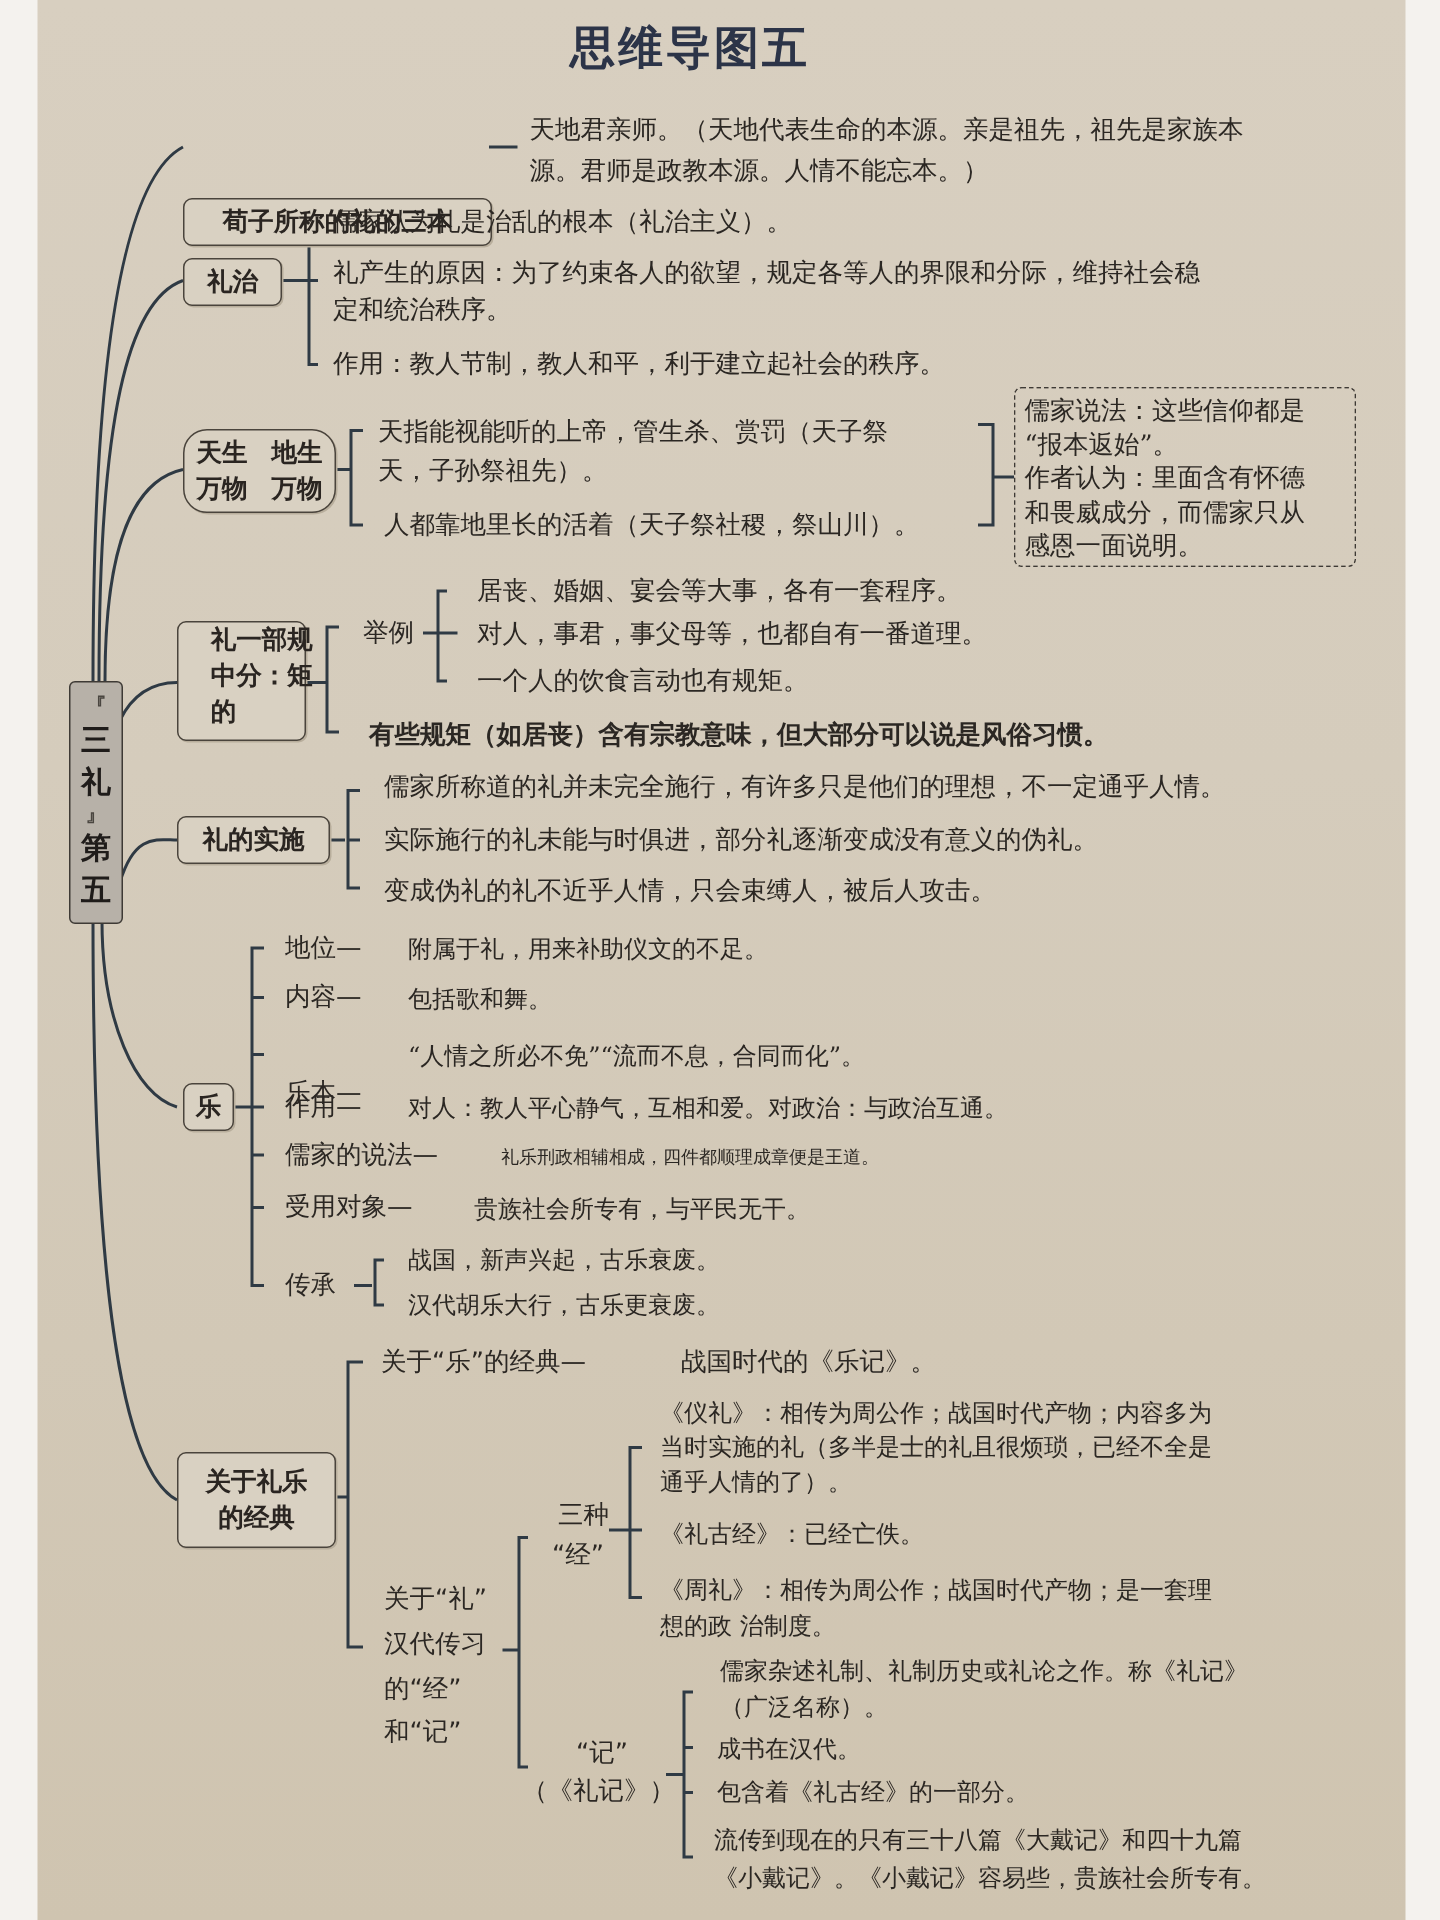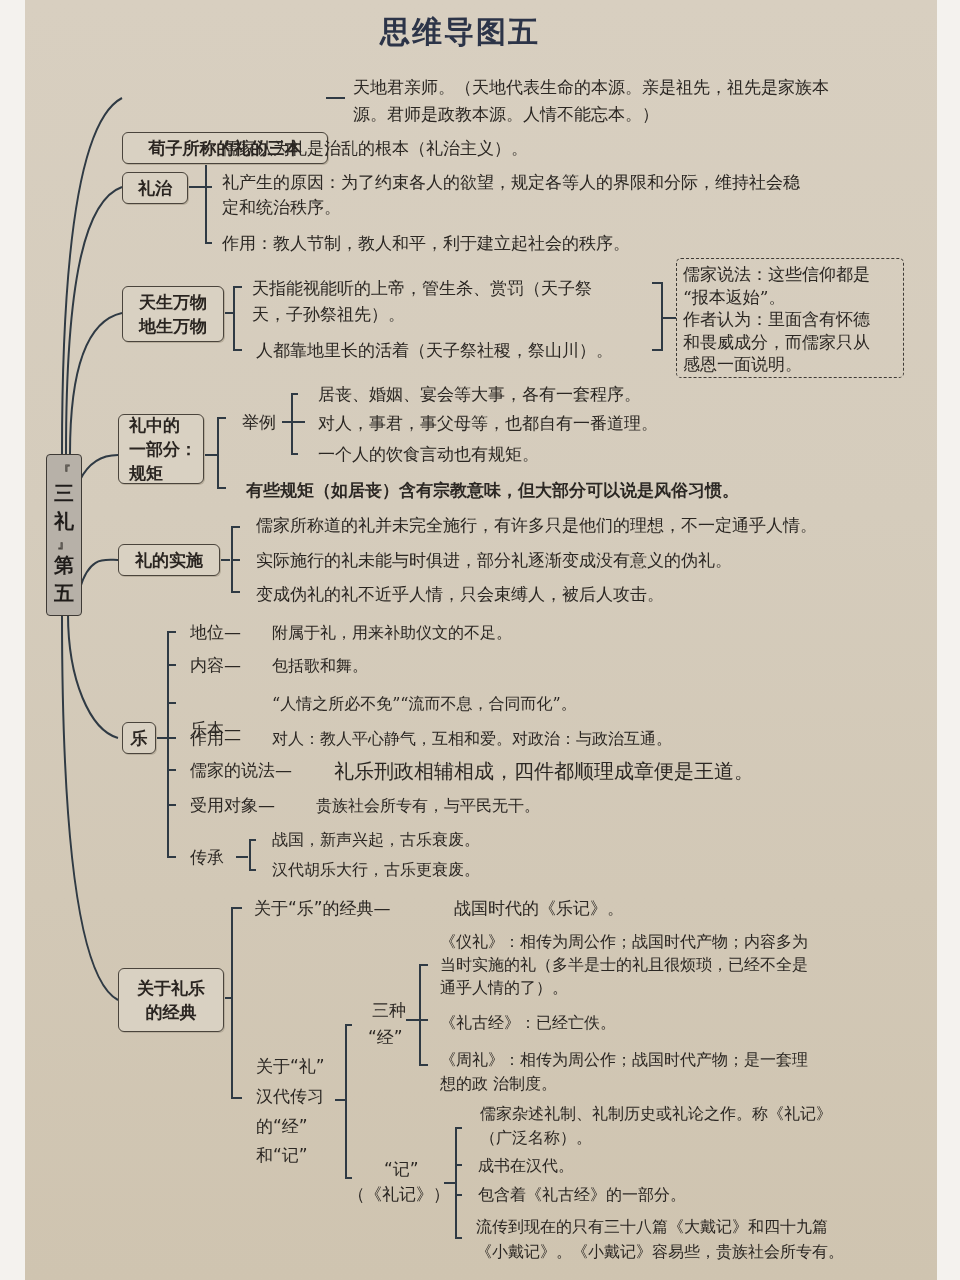--- a/index.html
+++ b/index.html
@@ -117,35 +117,35 @@
 <div class="t" style="left:353px;top:102px;">源。君师是政教本源。人情不能忘本。）</div>
 
 <div class="node" style="left:122px;top:172px;width:64px;height:30px;">
   <span>礼治</span>
 </div>
 <div class="t" style="left:222px;top:136px;">儒家认为礼是治乱的根本（礼治主义）。</div>
 <div class="t" style="left:222px;top:170px;">礼产生的原因：为了约束各人的欲望，规定各等人的界限和分际，维持社会稳</div>
 <div class="t" style="left:222px;top:195px;">定和统治秩序。</div>
 <div class="t" style="left:222px;top:231px;">作用：教人节制，教人和平，利于建立起社会的秩序。</div>
 
-<div class="node" style="left:122px;top:286px;width:100px;height:54px;flex-direction:column;">
+<div class="node" style="left:122px;top:286px;width:100px;height:54px;flex-direction:row;border-radius:16px;">
   <span>天生万物</span>
   <span>地生万物</span>
 </div>
 <div class="t serif" style="left:252px;top:276px;">天指能视能听的上帝，管生杀、赏罚（天子祭</div>
 <div class="t serif" style="left:252px;top:302px;">天，子孙祭祖先）。</div>
 <div class="t serif" style="left:256px;top:338px;">人都靠地里长的活着（天子祭社稷，祭山川）。</div>
 <div class="dashbox"></div>
 <div class="t serif" style="left:683px;top:262px;">儒家说法：这些信仰都是</div>
 <div class="t serif" style="left:683px;top:285px;">“报本返始”。</div>
 <div class="t serif" style="left:683px;top:307px;">作者认为：里面含有怀德</div>
 <div class="t serif" style="left:683px;top:330px;">和畏威成分，而儒家只从</div>
 <div class="t serif" style="left:683px;top:352px;">感恩一面说明。</div>
 
-<div class="node" style="left:118px;top:414px;width:86px;height:70px;flex-direction:column;align-items:flex-start;padding-left:10px;box-sizing:border-box;">
+<div class="node" style="left:118px;top:414px;width:86px;height:80px;flex-direction:row;align-items:flex-start;padding-left:27px;box-sizing:border-box;">
   <span>礼中的</span>
   <span>一部分：</span>
   <span>规矩</span>
 </div>
 <div class="t" style="left:242px;top:410px;">举例</div>
 <div class="t serif" style="left:318px;top:382px;">居丧、婚姻、宴会等大事，各有一套程序。</div>
 <div class="t serif" style="left:318px;top:411px;">对人，事君，事父母等，也都自有一番道理。</div>
 <div class="t serif" style="left:318px;top:442px;">一个人的饮食言动也有规矩。</div>
 <div class="t" style="left:246px;top:478px;font-weight:bold;">有些规矩（如居丧）含有宗教意味，但大部分可以说是风俗习惯。</div>
 
@@ -161,21 +161,21 @@
 </div>
 <div class="t" style="left:190px;top:620px;">地位—</div>
 <div class="t serif" style="left:272px;top:621px;font-size:16px;text-align:right;">附属于礼，用来补助仪文的不足。</div>
 <div class="t" style="left:190px;top:653px;">内容—</div>
 <div class="t serif" style="left:272px;top:654px;font-size:16px;">包括歌和舞。</div>
 <div class="t" style="left:190px;top:691px;margin-top:26px;">乐本—</div>
 <div class="t serif" style="left:272px;top:692px;font-size:16px;">“人情之所必不免”“流而不息，合同而化”。</div>
 <div class="t" style="left:190px;top:726px;">作用—</div>
 <div class="t serif" style="left:272px;top:727px;font-size:16px;">对人：教人平心静气，互相和爱。对政治：与政治互通。</div>
 <div class="t" style="left:190px;top:758px;">儒家的说法—</div>
-<div class="t serif" style="left:334px;top:759px;font-size:20px;">礼乐刑政相辅相成，四件都顺理成章便是王道。</div>
+<div class="t serif" style="left:334px;top:759px;font-size:12px;">礼乐刑政相辅相成，四件都顺理成章便是王道。</div>
 <div class="t" style="left:190px;top:793px;">受用对象—</div>
 <div class="t serif" style="left:316px;top:794px;font-size:16px;">贵族社会所专有，与平民无干。</div>
 <div class="t" style="left:190px;top:845px;">传承</div>
 <div class="t serif" style="left:272px;top:828px;font-size:16px;">战国，新声兴起，古乐衰废。</div>
 <div class="t serif" style="left:272px;top:858px;font-size:16px;">汉代胡乐大行，古乐更衰废。</div>
 
 <div class="node" style="left:118px;top:968px;width:104px;height:62px;flex-direction:column;">
   <span>关于礼乐</span>
   <span>的经典</span>
 </div>

